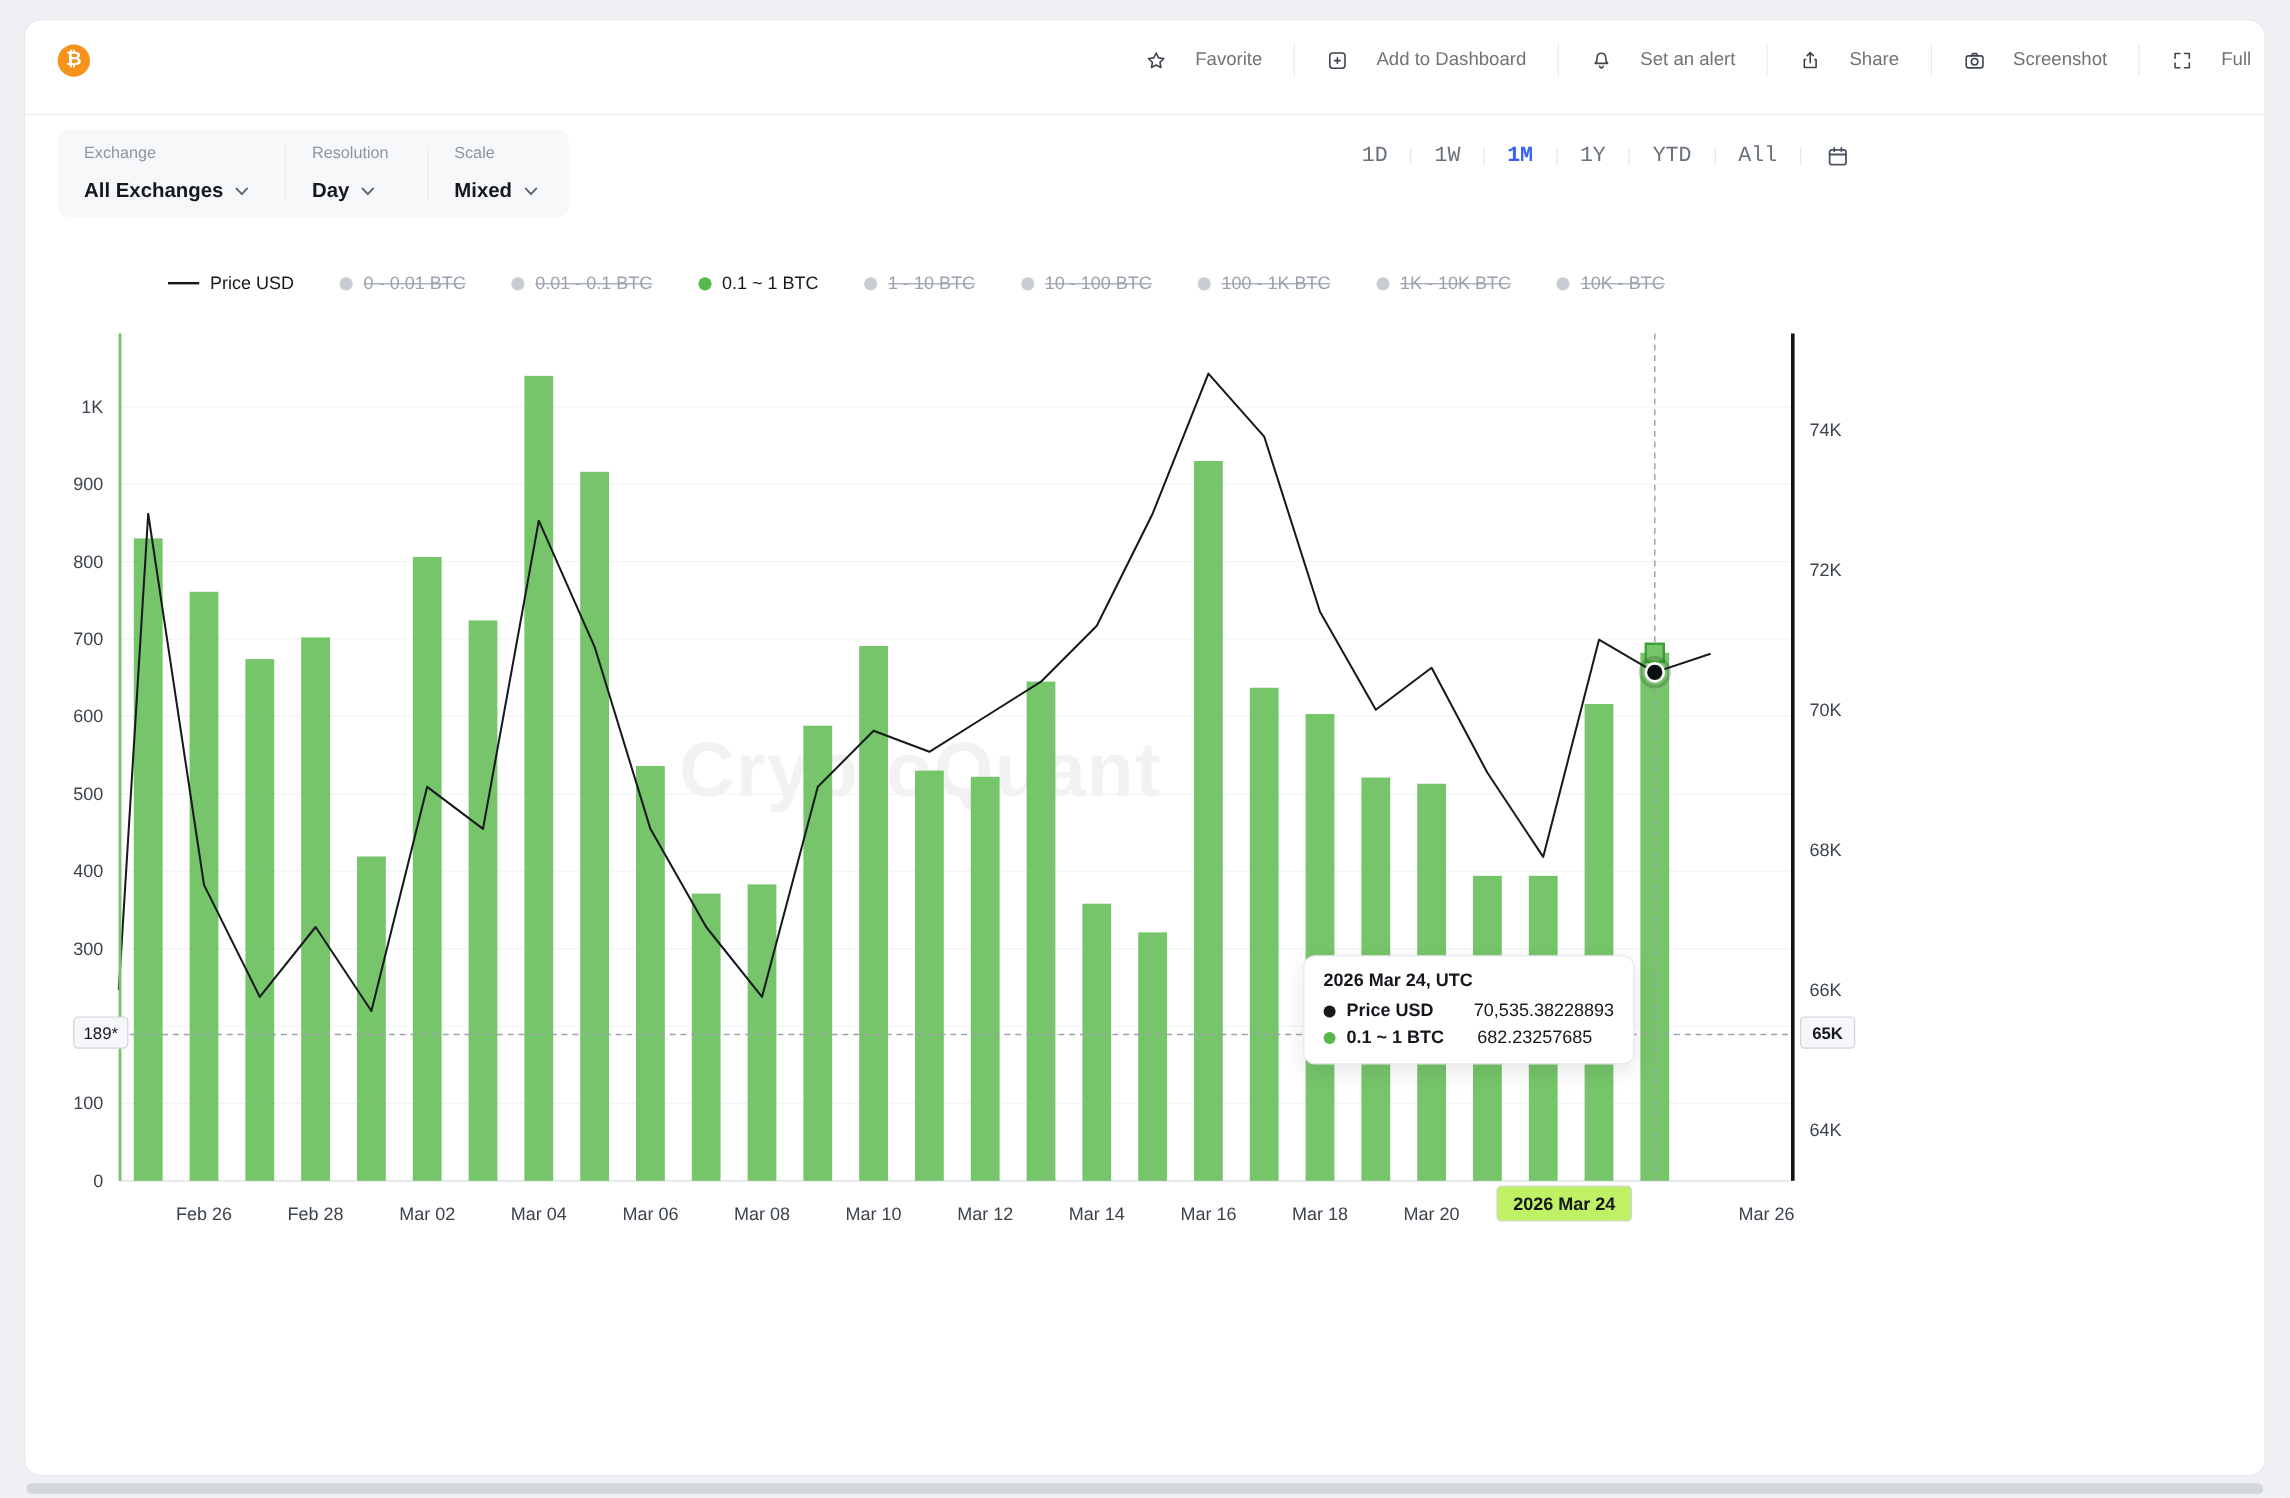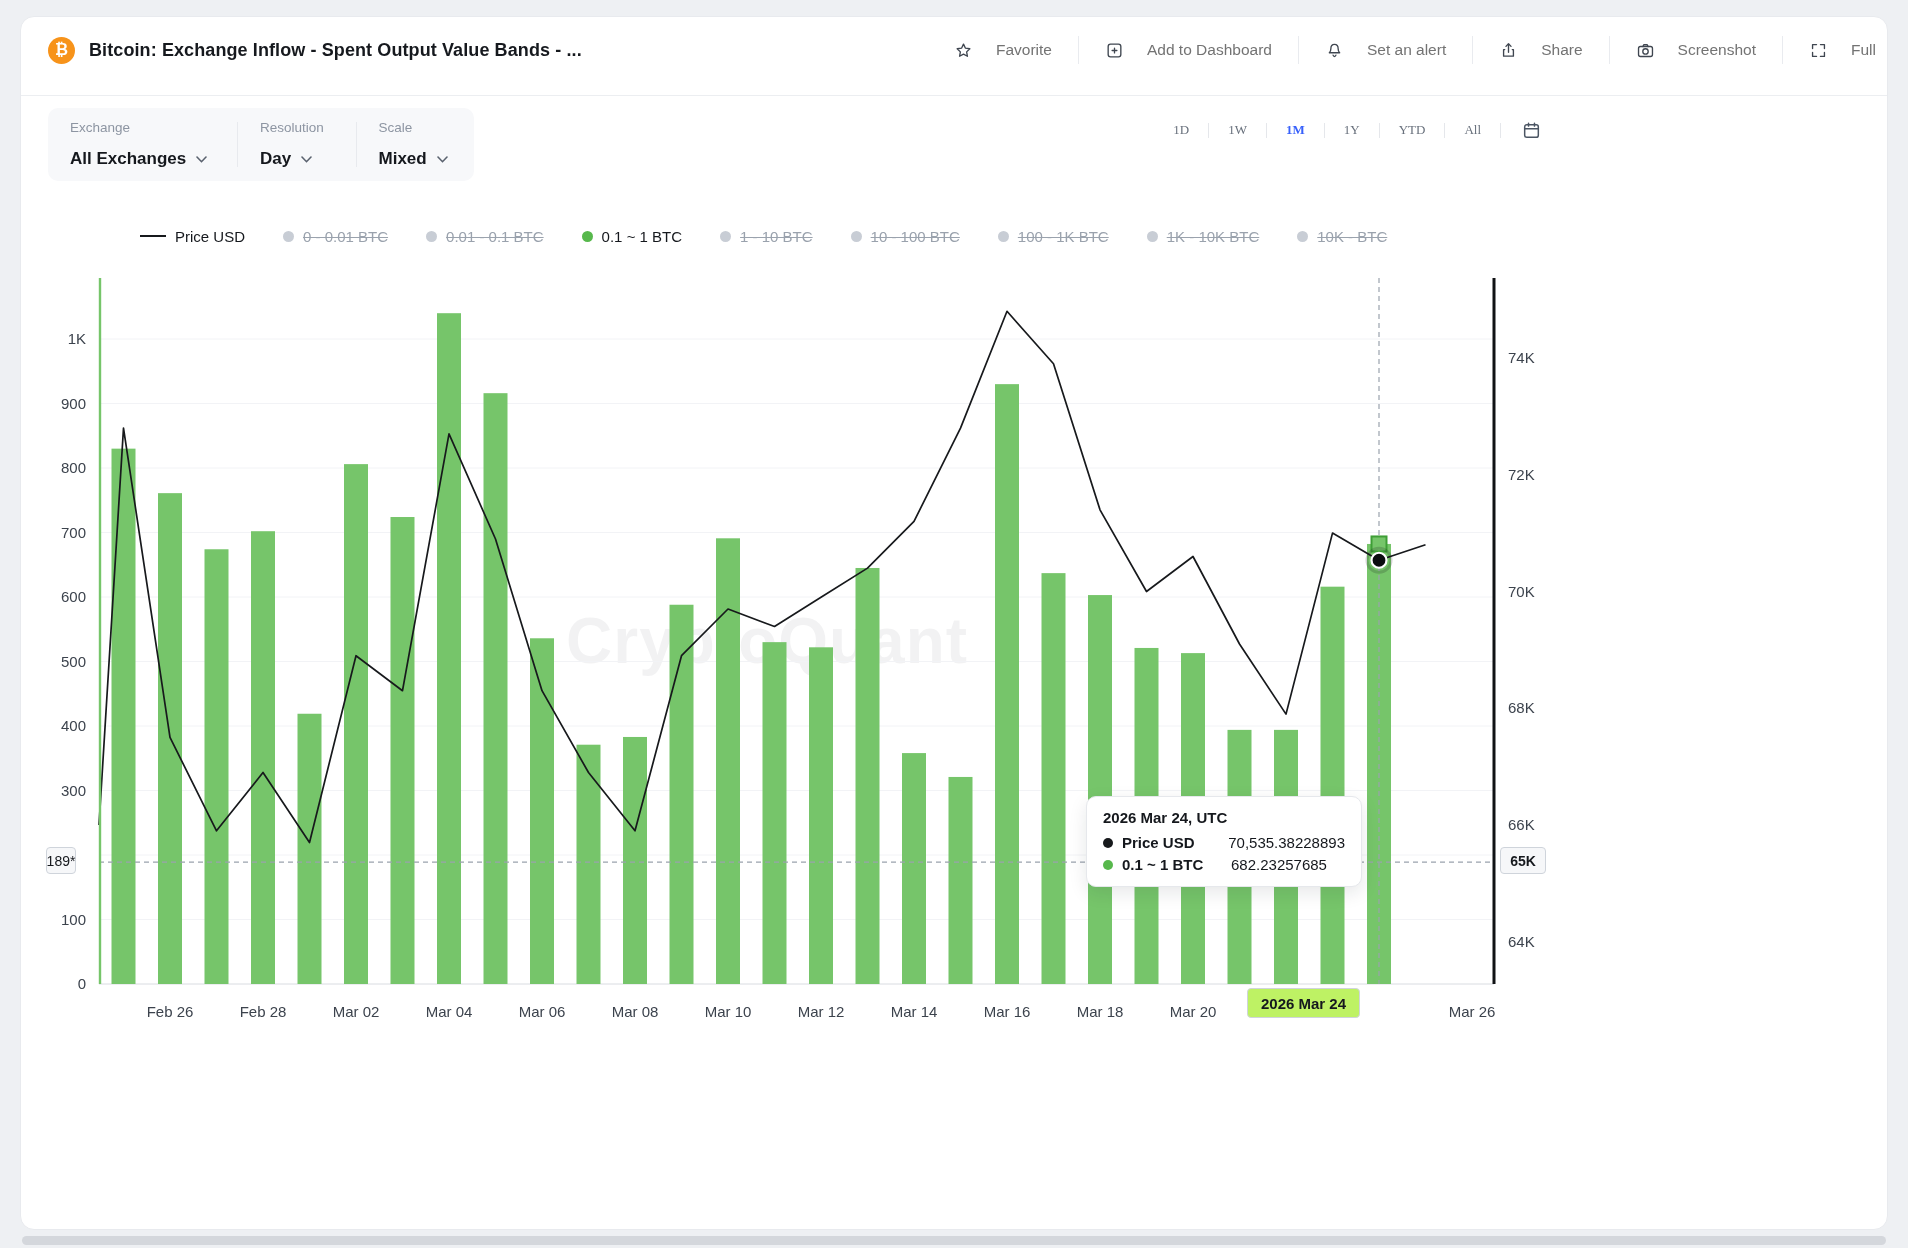--- a/index.html
+++ b/index.html
@@ -36,21 +36,21 @@
   .fgroup.g1 { width:190px; }
   .fgroup.g2 { width:118px; }
   .fgroup.g3 { width:118px; }
   .fdiv { width:1px; background:#e8eaee; margin:2px 0; }
   .flabel { font-size:13.5px; color:#8d95a2; }
   .fvalue { font-size:17px; font-weight:600; color:#15181d; display:flex; align-items:center; gap:10px;text-align:right; }
   .fvalue svg { stroke:#5a626e; }
 
   
   .range { position:absolute; top:114px; right:366px; height:32px; display:flex; align-items:center; }
-  .rbtn { background:none; border:none; font-family:Liberation Serif, serif; font-size:13px; color:#68707c;
+  .rbtn { background:none; border:none; font-family:Liberation Mono, monospace; font-size:18px; color:#68707c;
     padding:0 19px; height:30px; cursor:pointer; }
   .rbtn.active { color:#3861fb; font-weight:bold; }
   .rdiv { width:1px; height:15px; background:#e5e7eb; }
   .cal-btn { background:none; border:none; padding:0 0 0 20px; cursor:pointer; display:flex; align-items:center; }
   .cal-btn svg { stroke:#4b5563; }
 
   
   .legend { position:absolute; left:140px; top:224px; height:24px; display:flex; align-items:center; gap:38px; }
   .lg-item { display:flex; align-items:center; gap:9px; font-size:15px; color:#15181d; cursor:pointer; }
   .lg-line { width:26px; height:2px; background:#17191c; }
@@ -59,21 +59,21 @@
 
   
   .watermark { position:absolute; left:566px; top:604px; font-size:64px; font-weight:600;
     color:rgba(18,24,34,0.055); letter-spacing:1px; user-select:none; }
   #chart-svg { position:absolute; left:0; top:258px; width:1908px; height:780px; }
   #chart-svg text { font-family:"Liberation Sans", sans-serif; }
 
   
   .cross-box { position:absolute; background:#f6f7f9; border:1px solid #cfd4db; border-radius:4px;
     font-size:14px; color:#15181d; display:flex; align-items:center; justify-content:center; }
-  .cb-left  { left:46px;  top:847px; width:30px;  height:27px; }
+  .cb-left  { left:61px;  top:847px; width:46px;  height:27px; }
   .cb-right { left:1500px; top:847px; width:46px; height:27px;font-weight:bold; }
   .cb-bottom{ left:1247px; top:988px; width:113px; height:30px; font-size:15px; font-weight:bold; background:#bef264; }
 
   
   .tooltip { position:absolute; left:1086px; top:796px; width:276px;
     background:#ffffff; border:1px solid #e6e8ec; border-radius:10px;
     box-shadow:0 6px 18px rgba(20,25,35,0.10); padding:12px 16px 13px 16px; }
   .tt-title { font-size:15px; font-weight:bold; margin-bottom:8px; }
   .tt-row { display:flex; align-items:center; gap:9px; font-size:15px; margin-top:5px; }
   .tt-dot { width:10px; height:10px; border-radius:50%; flex:0 0 auto; }
@@ -84,21 +84,20 @@
     background:#d4d7dc; border-radius:5px; }
 </style>
 </head>
 <body>
 
 <div class="card"></div>
 
 <div class="header">
   <div class="title-wrap">
     <span class="btc-badge">₿</span>
-    <h1 class="page-title">Bitcoin: Exchange Inflow - Spent Output Value Bands - ...</h1>
   </div>
   <div class="actions">
     <button class="act">
       <svg width="19" height="19" viewBox="0 0 24 24" fill="none" stroke-width="1.7" stroke-linejoin="round" stroke-linecap="round">
           <path d="M12 4l2.47 5.1 5.53.74-4.04 3.9.99 5.56L12 16.6l-4.95 2.7.99-5.56L4 9.84l5.53-.74z"></path>
         </svg>
       <span>Favorite</span>
     </button>
     <span class="vdiv"></span>
     <button class="act">

